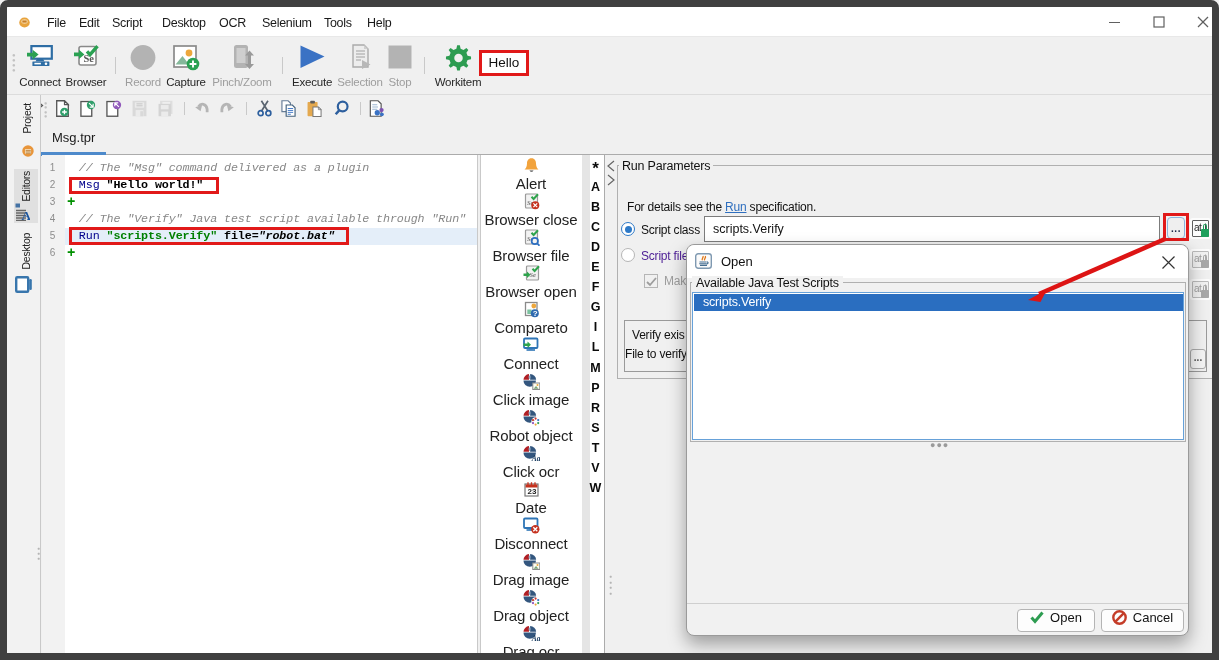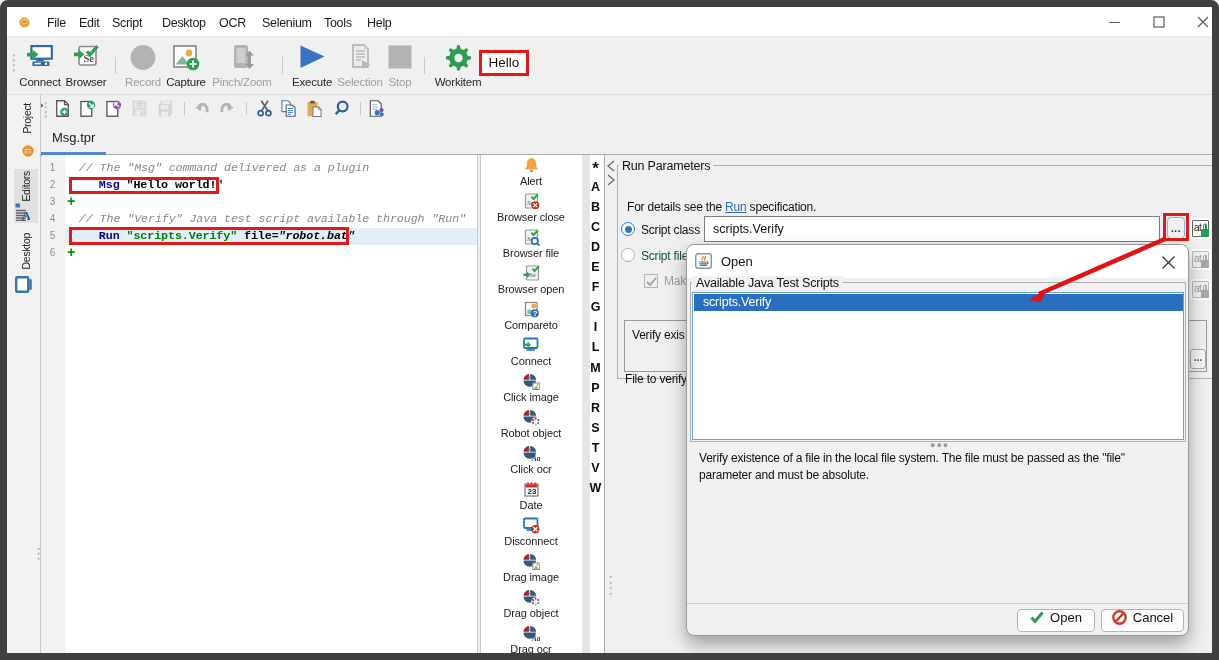--- a/index.html
+++ b/index.html
@@ -28,34 +28,34 @@
 
 #tabstrip { position:absolute; left:35px; top:118px; width:565px; height:29px; background:#f0f0f0; }
 #tabline { position:absolute; left:35px; top:147px; width:1172px; height:1px; background:#ababab; }
 #tabname { position:absolute; left:45px; top:123px; font-size:13px; color:#1a1a1a; }
 #tabblue { position:absolute; left:34px; top:145px; width:65px; height:4px; background:#4e8acb; }
 #gutter { position:absolute; left:35px; top:148px; width:23px; height:505px; background:#f2f2f2; }
 #editor { position:absolute; left:58px; top:148px; width:413px; height:505px; background:#ffffff; border-right:1px solid #c9c9c9; }
 .lnum { position:absolute; left:35px; width:21px; text-align:center; font-size:10px; color:#8d8d8d; font-family:"Liberation Sans",sans-serif; }
 .cline { position:absolute; left:58px; height:17px; font-family:"Liberation Mono",monospace; font-size:11.7px; letter-spacing:-0.1px; white-space:pre; line-height:17px; }
 .cmt { color:#878787; font-style:italic; }
-.kw { color:#00008b; font-weight:bold;margin-left:20px; }
+.kw { color:#00008b; font-weight:normal; }
 .str { color:#008000; font-weight:bold; }
 .blk { color:#000; font-weight:bold; }
 .iti { color:#000; font-weight:bold; font-style:italic; }
 .plus { color:#009000; font-weight:bold; }
 #selline { position:absolute; left:58px; top:221px; width:412px; height:17px; background:#e4eef9; }
 .redbox { position:absolute; border:3px solid #e11919; }
 
 #palette { position:absolute; left:473px; top:148px; width:102px; height:505px; background:#ffffff; border-left:1px solid #c9c9c9; }
 #palscroll { position:absolute; left:575px; top:148px; width:8px; height:505px; background:#e5e5e5; }
 #letters { position:absolute; left:583px; top:148px; width:15px; height:505px; background:#ffffff; border-right:1px solid #ababab; }
 .pitem { position:absolute; left:473px; width:102px; text-align:center; }
 .pitem .ic { display:block; margin:0 auto; }
-.pitem .pl { font-size:11px; letter-spacing:-0.1px; color:#222; margin-top:1px; }
+.pitem .pl { font-size:15px; letter-spacing:-0.1px; color:#222; margin-top:1px; }
 .letter { position:absolute; left:582px; width:13px; text-align:center; font-size:12.5px; font-weight:bold; color:#0a0a0a; }
 #paltop { position:absolute; left:473px; top:147px; width:126px; height:1px; background:#ababab; }
 
 #rpanel { position:absolute; left:599px; top:148px; width:608px; height:505px; background:#f0f0f0; }
 .rptext { position:absolute; font-size:12px; letter-spacing:-0.2px; color:#111; }
 a.runlink { color:#2f6fbf; text-decoration:underline; }
 .radio { position:absolute; width:14px; height:14px; border-radius:50%; background:#fff; border:1px solid #888; }
 .radio.sel { border:1px solid #2d79c7; }
 .radio.sel::after { content:""; position:absolute; left:2.5px; top:2.5px; width:7px; height:7px; border-radius:50%; background:#2d79c7; }
 #sfield { position:absolute; left:697px; top:209px; width:456px; height:26px; background:#fff; border:1px solid #7c7c7c; font-size:12.5px; color:#111; line-height:24px; padding-left:8px; }
@@ -502,31 +502,31 @@
       <span class="shackle"></span>
     </div>
   <div class="abs atl dis2" style="left:1185px;top:244px">
       <span class="shackle"></span>
     </div>
   <div class="abs atl dis2" style="left:1185px;top:274px">
       <span class="shackle"></span>
     </div>
 
   <div class="radio" style="left:614px;top:241px;border-color:#b5b5b5"></div>
-  <div class="rptext" style="left:634px;top:242px;color:#14532d">Script file</div>
+  <div class="rptext" style="left:634px;top:242px;color:#4c1d95">Script file</div>
 
   <div class="abs" style="left:637px;top:267px;width:14px;height:14px;background:#f0f0f0;border:1px solid #b5b5b5"></div>
   <svg class="abs" style="left:639px;top:270px" width="11" height="10" viewBox="0 0 11 10">
       <path d="M1 5 L4 8 L10 1" fill="none" stroke="#9d9d9d" stroke-width="1.8"></path>
     </svg>
   <div class="rptext" style="left:657px;top:267px;color:#9d9d9d">Make</div>
 
   <div class="abs" style="left:617px;top:313px;width:583px;height:52px;border:1px solid #9a9a9a;background:#f0f0f0"></div>
   <div class="rptext" style="left:625px;top:321px">Verify exis</div>
-  <div class="rptext" style="left:618px;top:365px">File to verify</div>
+  <div class="rptext" style="left:618px;top:340px">File to verify</div>
   <div class="abs" style="left:1183px;top:342px;width:16px;height:20px;background:#f5f5f5;border:1px solid #aaa;border-radius:3px;color:#555;font-size:10px;font-weight:bold;text-align:center;line-height:16px">...</div>
 
   <div class="vdots" style="left:602px;top:567px;font-size:5px;line-height:5.5px">●<br>●<br>●<br>●</div>
   <div class="vdots" style="left:1210px;top:539px;font-size:5px;line-height:5.5px">●<br>●<br>●</div>
   <div class="abs" style="left:1207px;top:148px;width:1px;height:505px;background:#c9c9c9"></div>
 
   <div id="dlg">
     <div id="dlgtitle"></div>
     <svg class="abs" style="left:8px;top:8px" width="17" height="16" viewBox="0 0 17 16">
       <rect x="0.7" y="0.7" width="15.6" height="14.6" rx="2.5" fill="#fbfbfb" stroke="#7f99b1" stroke-width="1.4"></rect>
@@ -537,21 +537,20 @@
     <div class="abs" style="left:34px;top:9px;font-size:13px;color:#111">Open</div>
     <svg class="abs" style="left:474px;top:10px" width="15" height="15" viewBox="0 0 15 15">
         <path d="M1.5 1.5 L13.5 13.5 M13.5 1.5 L1.5 13.5" stroke="#333" stroke-width="1.2"></path>
       </svg>
     <div class="abs" style="left:3px;top:37px;width:496px;height:160px;border:1px solid #b0b0b0"></div>
     <div class="abs" style="left:5px;top:31px;background:#f1f1f1;padding:0 4px;font-size:12.5px;letter-spacing:-0.2px;color:#111">Available Java Test Scripts</div>
     <div id="dlglist">
         <div id="dlgsel">scripts.Verify</div>
       </div>
     <div class="dots3" style="left:243px;top:195px;color:#9a9a9a;font-size:9px">●●●</div>
-    <div id="dlgdesc">Verify existence of a file in the local file system. The file must be passed as the "file"<br>parameter and must be absolute.</div>
     <div id="dlgsep"></div>
     <div class="dbtn" style="left:330px;width:78px">
       <svg style="vertical-align:-2px;margin-right:6px" width="14" height="13" viewBox="0 0 14 13">
           <path d="M1.5 6.5 L5 10.5 L12.5 1.5" fill="none" stroke="#2d9c51" stroke-width="3"></path>
         </svg>Open</div>
     <div class="dbtn" style="left:414px;width:83px">
       <svg style="vertical-align:-3px;margin-right:6px" width="15" height="15" viewBox="0 0 15 15">
           <circle cx="7.5" cy="7.5" r="6.2" fill="none" stroke="#c43c28" stroke-width="2.4"></circle>
           <line x1="3.2" y1="11.8" x2="11.8" y2="3.2" stroke="#c43c28" stroke-width="2.4"></line>
         </svg>Cancel</div>

